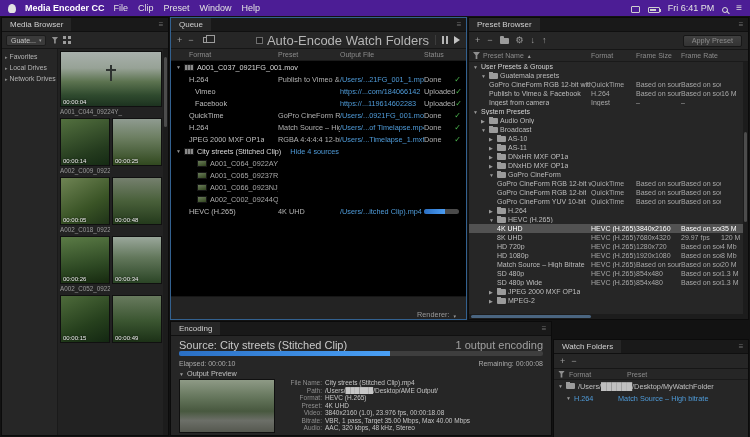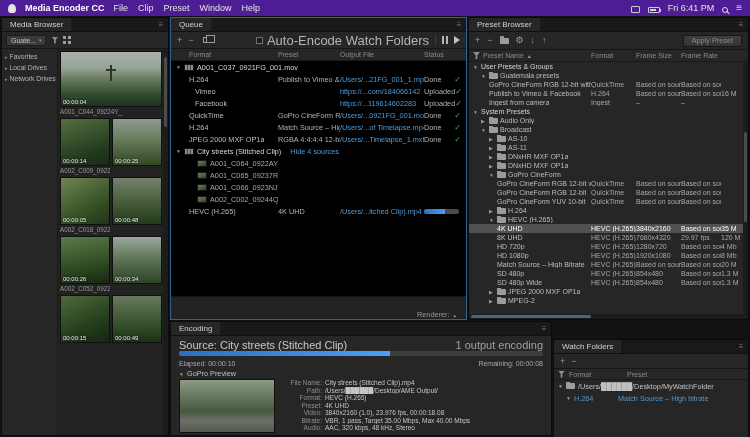--- a/index.html
+++ b/index.html
@@ -893,21 +893,21 @@
     </div>
     <div class="enc-bar">
         <span class="enc-fill" style="width: 58%;"></span>
       </div>
     <div class="enc-line2">
       <span>Elapsed: 00:00:10</span>
       <span class="enc-remaining">Remaining: 00:00:08</span>
     </div>
     <div class="enc-preview-hdr">
       <span class="enc-disc">▼</span>
-      <span>GoPro Preview</span>
+      <span>Output Preview</span>
     </div>
     <div class="enc-main">
       <div class="enc-thumb"></div>
       <div class="enc-fields">
 
           <div class="enc-field">
             <span class="enc-flabel">File Name:</span>
             <span class="enc-fvalue">City streets (Stitched Clip).mp4</span>
           </div>
 

